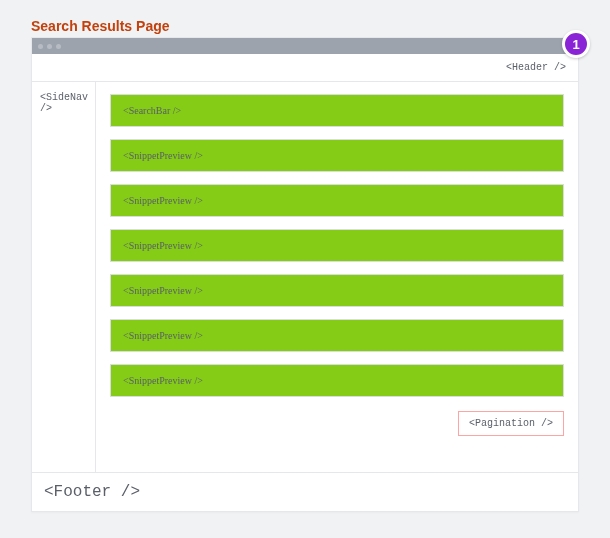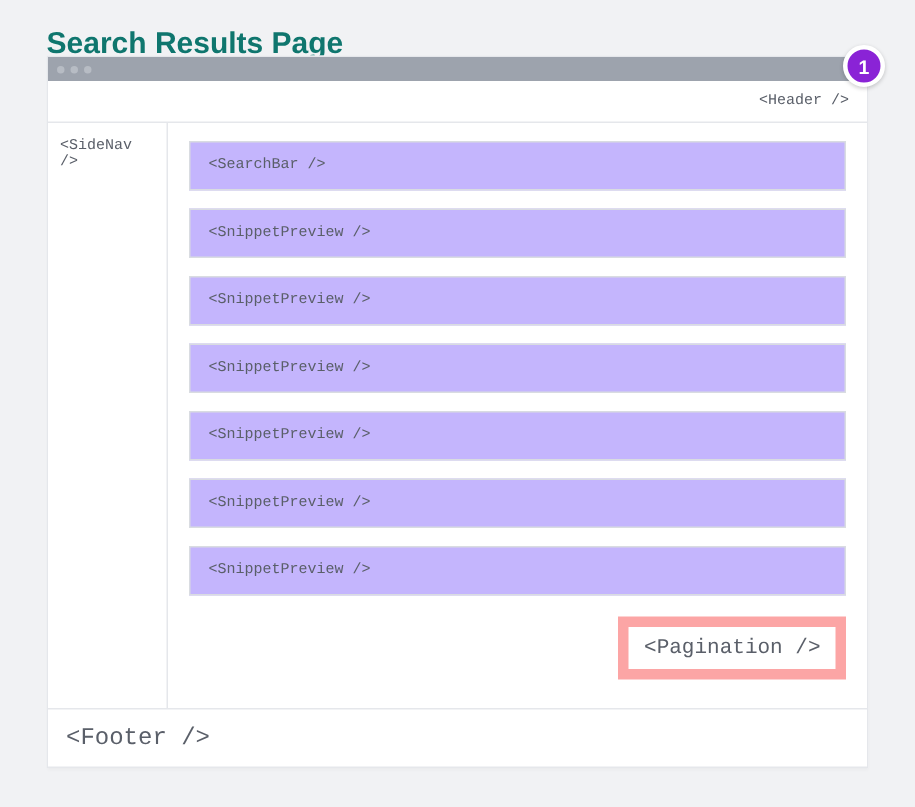--- a/index.html
+++ b/index.html
@@ -8,23 +8,23 @@
     font-family: -apple-system, BlinkMacSystemFont, "Segoe UI", Arial, sans-serif;
     width: 610px;
     height: 538px;
     position: relative;
     overflow: hidden;
   }
   .page-title {
     position: absolute;
     left: 31px;
     top: 18px;
-    font-size: 20px;
+    font-size: 14px;
     font-weight: 600;
-    color: #0f766e;
+    color: #c2410c;
   }
   .window {
     position: absolute;
     left: 31px;
     top: 37px;
     width: 548px;
     background: #fff;
     border: 1px solid #e5e7eb;
     box-shadow: 0 1px 2px rgba(0,0,0,0.03);
   }
@@ -45,52 +45,52 @@
     padding: 8px 12px;
     font-size: 10px;
     color: #5a5f69;
     font-family: "Courier New", monospace;
     text-align: right;
   }
   .body {
     display: flex;
   }
   .sidenav {
-    width: 80px;
+    width: 64px;
     border-right: 1px solid #e5e7eb;
     padding: 10px 8px;
     font-size: 10px;
     color: #5a5f69;
     font-family: "Courier New", monospace;
     min-height: 390px;
   }
   .main {
     flex: 1;
     padding: 12px 14px 10px 14px;
     display: flex;
     flex-direction: column;
     gap: 12px;
   }
   .block {
     border: 1px solid #d9dce1;
     padding: 10px 12px;
     font-size: 10px;
     color: #5a5f69;
-    font-family: Liberation Mono, monospace;
-    background: #c4b5fd;
+    font-family: Liberation Serif, serif;
+    background: #84cc16;
   }
   .pagination-row {
     display: flex;
     justify-content: flex-end;
     margin-top: 2px;
   }
   .pagination {
-    border: 7px solid #fca5a5;
+    border: 1px solid #fca5a5;
     padding: 6px 10px;
-    font-size: 14px;
+    font-size: 10px;
     color: #5a5f69;
     font-family: "Courier New", monospace;
   }
   .footer {
     border-top: 1px solid #e5e7eb;
     padding: 10px 12px;
     font-size: 16px;
     color: #5a5f69;
     font-family: "Courier New", monospace;
   }

